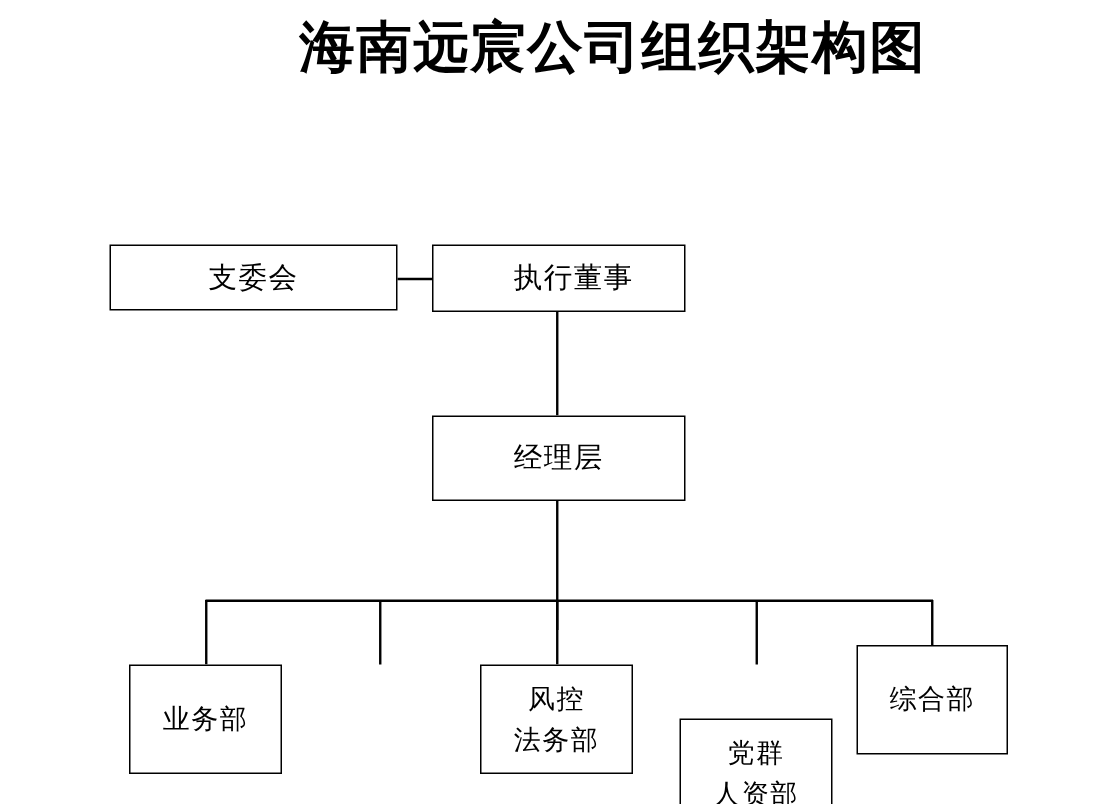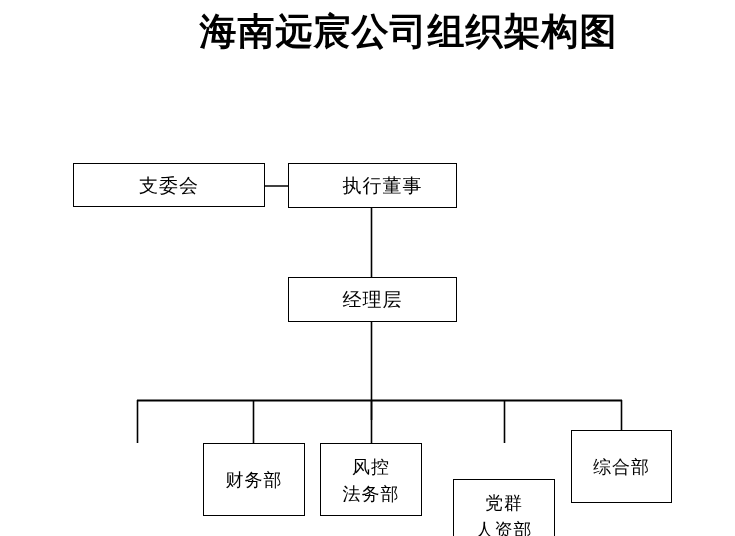--- a/index.html
+++ b/index.html
@@ -71,21 +71,21 @@
     white-space: pre-line;
   }
 
   .node-top      { font-size: 19px; }
   .node-dept     { }
   .node-dept .node-label { font-size: 18px; line-height: 27px; }
 
   
   #node-party-committee { left: 73px;  top: 163px; width: 192px; height: 44px; }
   #node-exec-director   { left: 288px; top: 163px; width: 169px; height: 45px; padding-left: 20px; }
-  #node-management      { left: 288px; top: 277px; width: 169px; height: 45px; text-align: center; }
+  #node-management      { left: 288px; top: 277px; width: 169px; height: 57px; text-align: center; }
 
   #node-business    { left: 86px;  top: 443px; width: 102px; height: 73px; }
   #node-finance     { left: 203px; top: 443px; width: 102px; height: 73px; }
   #node-riskctrl    { left: 320px; top: 443px; width: 102px; height: 73px; }
   #node-partyhr     { left: 453px; top: 443px; width: 102px; height: 73px; margin-top: 36px; }
   #node-general     { left: 571px; top: 430px; width: 101px; height: 73px; }
 </style>
 </head>
 <body>
 
@@ -115,24 +115,24 @@
   </div>
 
   <div class="node node-top" id="node-exec-director">
     <span class="node-label">执行董事</span>
   </div>
 
   <div class="node node-top" id="node-management">
     <span class="node-label">经理层</span>
   </div>
 
+  <div class="node node-dept" id="node-business">
+    <span class="node-label">业务部</span>
+  </div>
 
-  <div class="node node-dept" id="node-finance">
-    <span class="node-label">财务部</span>
-  </div>
 
   <div class="node node-dept" id="node-riskctrl">
     <span class="node-label">风控
 法务部</span>
   </div>
 
   <div class="node node-dept" id="node-partyhr">
     <span class="node-label">党群
 人资部</span>
   </div>

